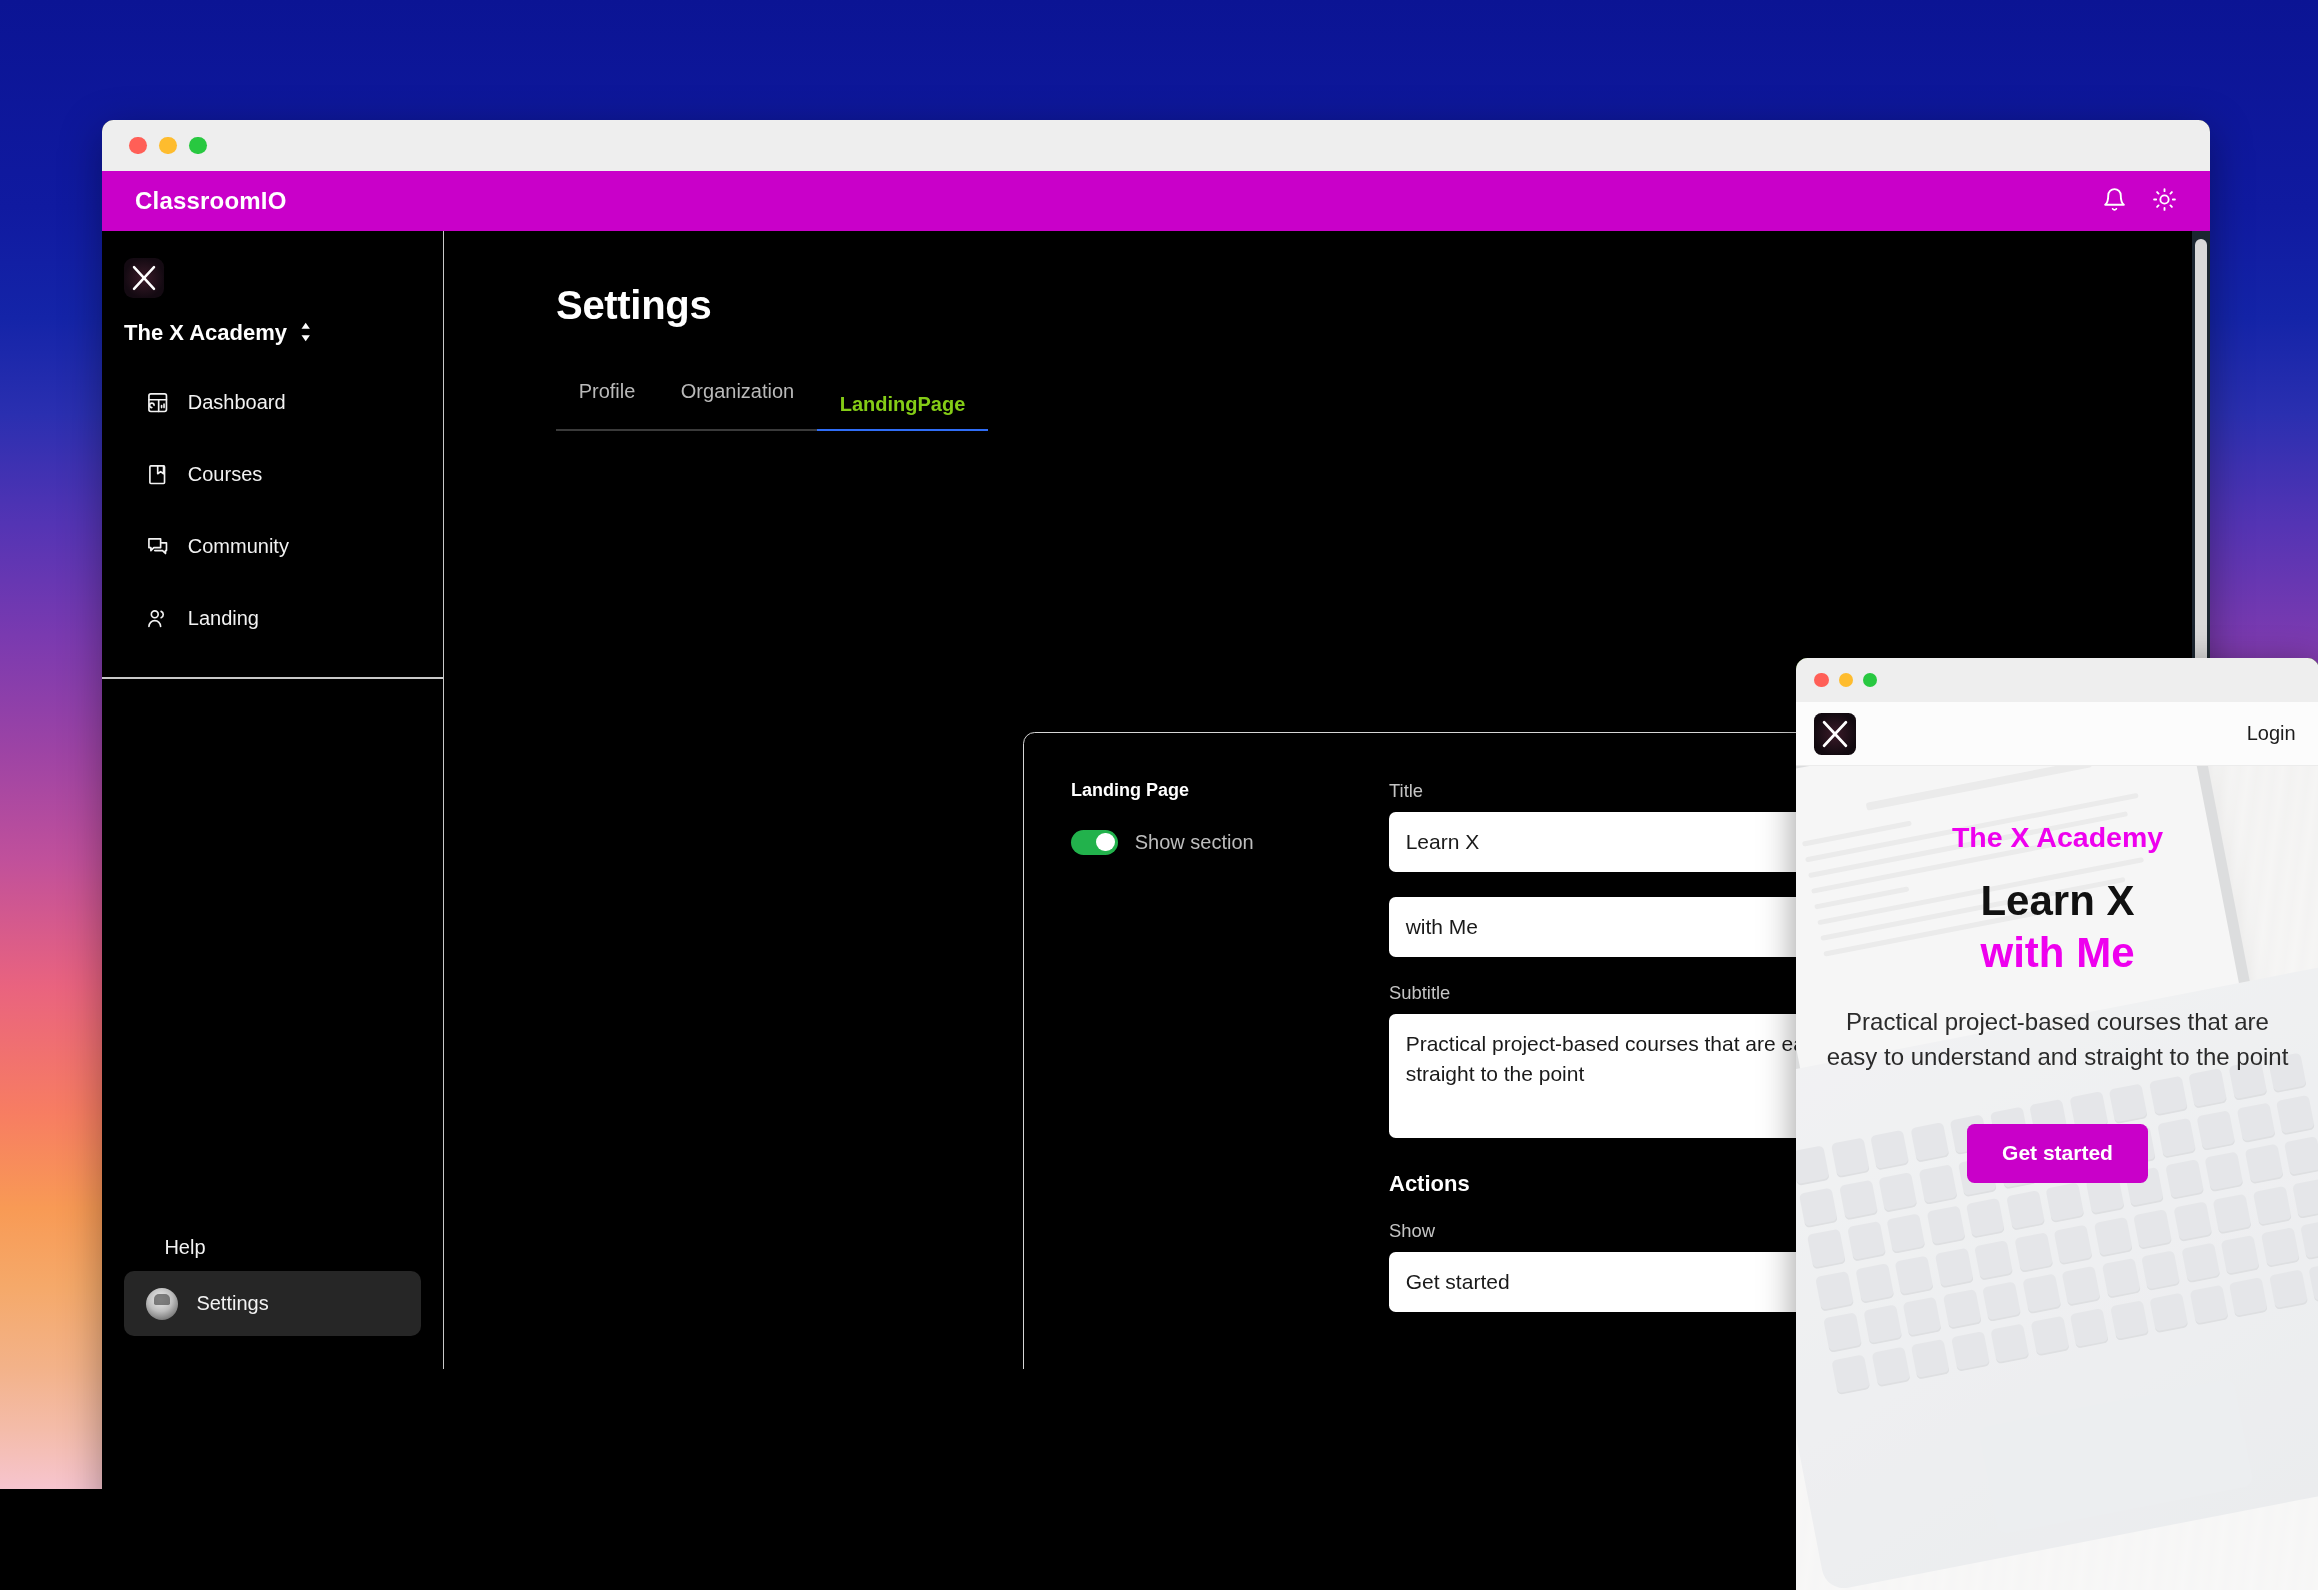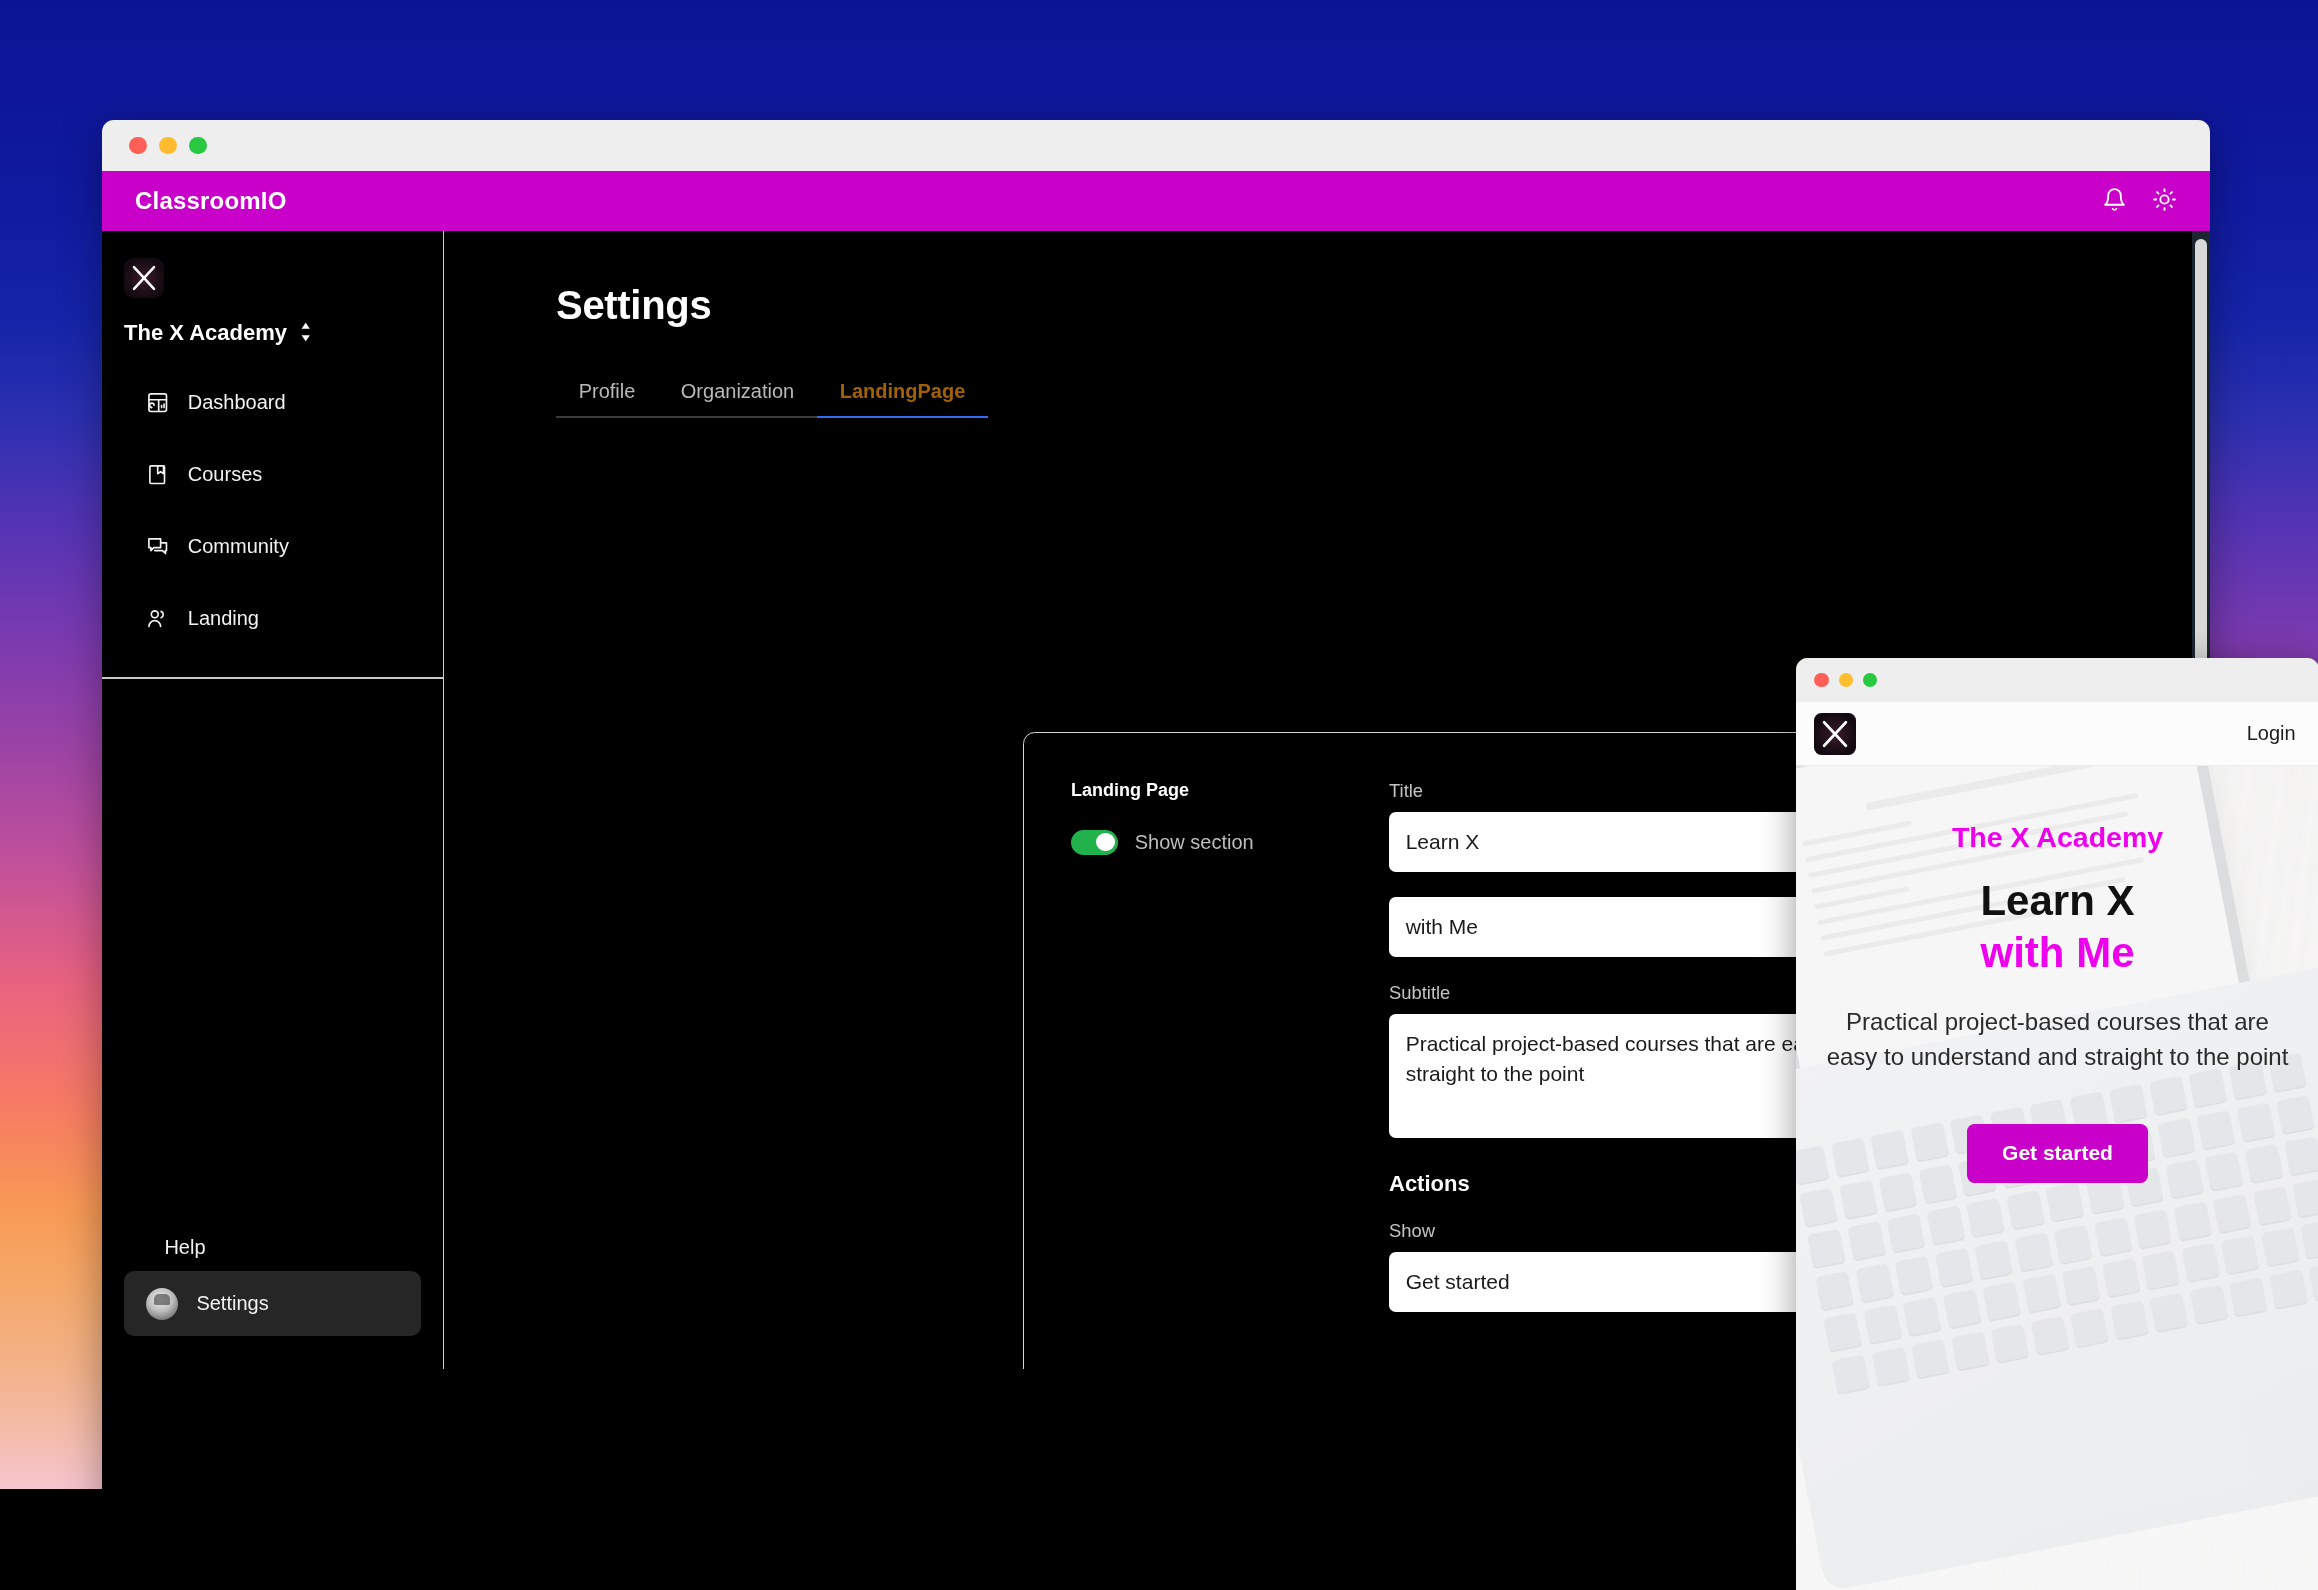--- a/index.html
+++ b/index.html
@@ -124,21 +124,21 @@
   .tabs {
     display: flex; margin: 52px 0 0 112px; width: 432px;
   }
   .tab {
     font-size: 20px; padding: 0 0 13.4px 0; text-align: center;
     color: #b9b9b9; border-bottom: 2.5px solid #3a3a3a;
   }
   .tab.t1 { width: 102px; }
   .tab.t2 { width: 159px; }
   .tab.t3 { width: 171px; }
-  .tab.active { color: #a16207; font-weight: 700; border-bottom-color: #2f6df6; }
+  .tab.active { color: #84cc16; font-weight: 700; border-bottom-color: #2f6df6; margin-top: 13px; }
 
   .card {
     position: absolute; left: 579px; top: 501px;
     width: 1490px; height: 921px;
     border: 1.7px solid #d6d6d6; border-radius: 11.7px;
     background: #000;
   }
   .card-inner { display: flex; padding: 47px 0 0 0; }
   .card-left { width: 365px; flex: 0 0 365px; padding-left: 47px; }
   .card-left h3 { color: #fff; font-size: 18px; font-weight: 700; }

